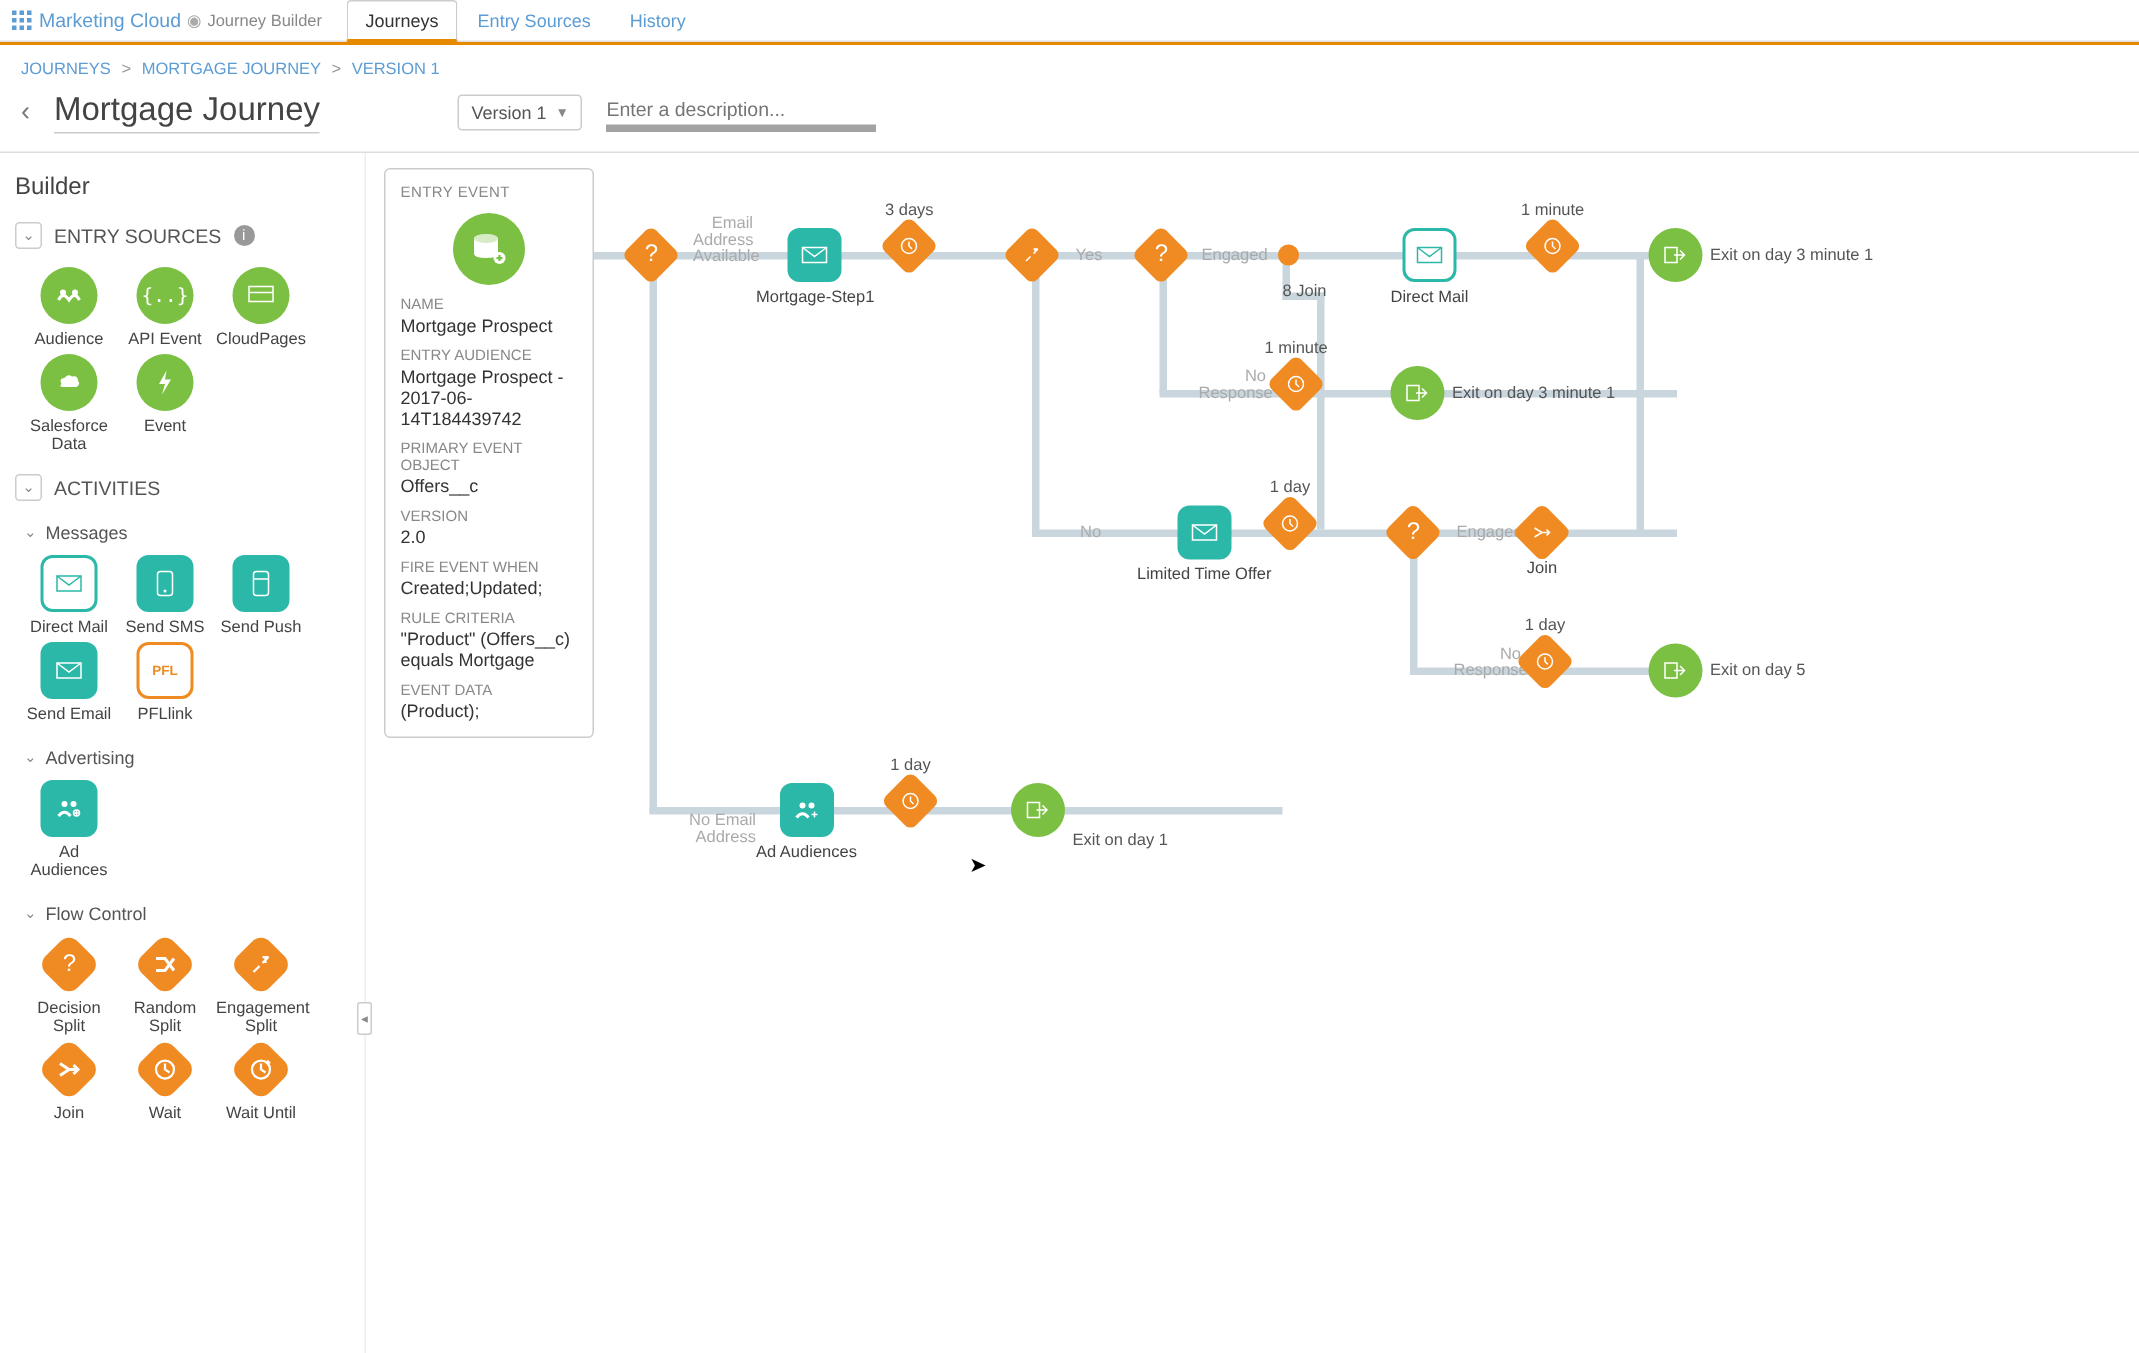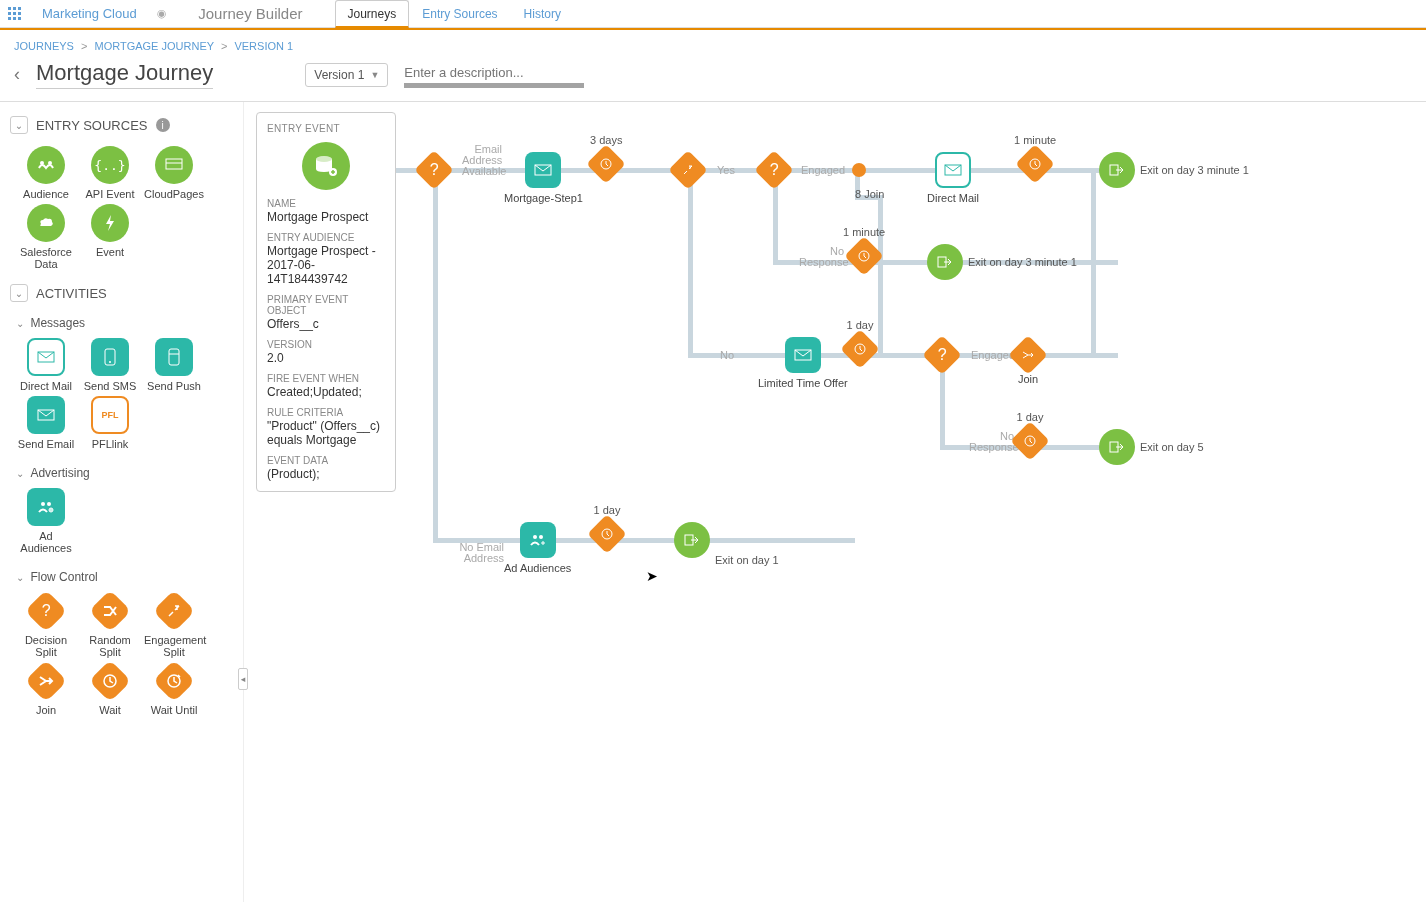--- a/index.html
+++ b/index.html
@@ -1,24 +1,24 @@
 <!DOCTYPE html>
 <html><head>
 <meta charset="utf-8">
 <style>
 * { box-sizing: border-box; margin: 0; padding: 0; }
 body { font-family: Arial, Helvetica, sans-serif; background: #fff; color: #333; font-size: 12px; width: 1426px; }
 
 
-.topnav { height: 28px; border-bottom: 1px solid #ddd; display: flex; align-items: center; padding: 0 8px; gap: 20px; }
+.topnav { height: 28px; border-bottom: 1px solid #ddd; display: flex; align-items: center; padding: 0 8px; gap: 4px; }
 .apps-icon { width: 14px; height: 14px; display: grid; grid-template-columns: repeat(3, 3px); grid-template-rows: repeat(3, 3px); gap: 2px; }
 .apps-icon span { background: #5c9cd4; }
 .brand { color: #5c9cd4; font-size: 13px; }
 .brand-sep { color: #aaa; font-size: 11px; }
-.brand-sub { color: #888; font-size: 15px; margin-left: 12px; }
+.brand-sub { color: #888; font-size: 11px; }
 .tabs { display: flex; margin-left: 12px; height: 28px; }
 .tab { padding: 6px 12px; font-size: 12px; color: #5c9cd4; cursor: pointer; border: 1px solid transparent; }
 .tab.active { background: #fff; border: 1px solid #ccc; border-bottom: 2px solid #e68a00; border-top-left-radius: 3px; border-top-right-radius: 3px; position: relative; top: 0; color: #333; }
 .orange-bar { height: 2px; background: #e68a00; }
 
 
 .crumb-row { padding: 10px 14px 4px; font-size: 11px; color: #5c9cd4; }
 .crumb-row span.sep { color: #999; padding: 0 4px; }
 
 
@@ -134,20 +134,21 @@
   <div class="version-select">
     <span>Version 1</span>
     <span class="dd">▼</span>
   </div>
   <input class="desc-input" placeholder="Enter a description..." style="">
 </div>
 
 <div class="main">
 
   <div class="sidebar">
+    <h3>Builder</h3>
 
     <div class="sec-row">
       <div class="sec-exp">⌄</div>
       <span class="sec-label">ENTRY SOURCES</span>
       <div class="info-i">i</div>
     </div>
     <div class="icon-grid">
       <div class="icon-cell">
           <div class="shape circle green">
             <svg width="20" height="14">

